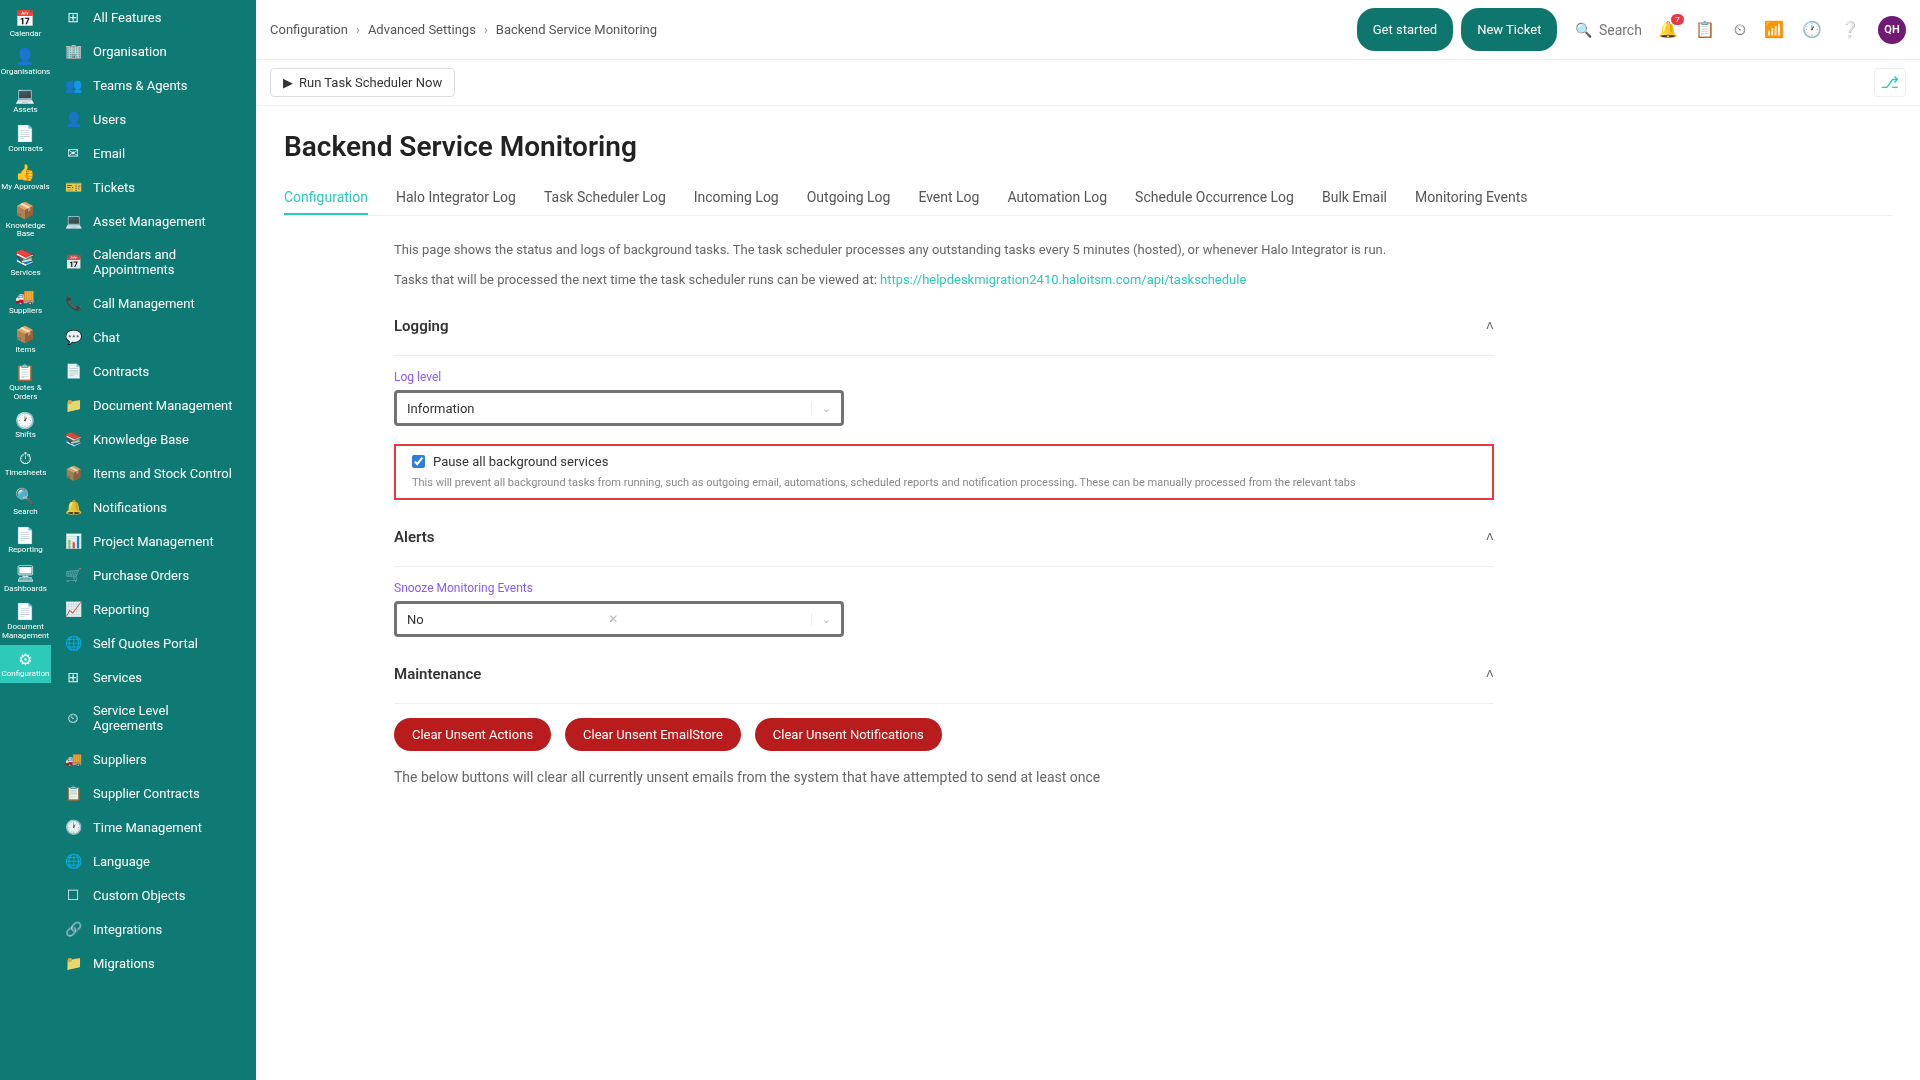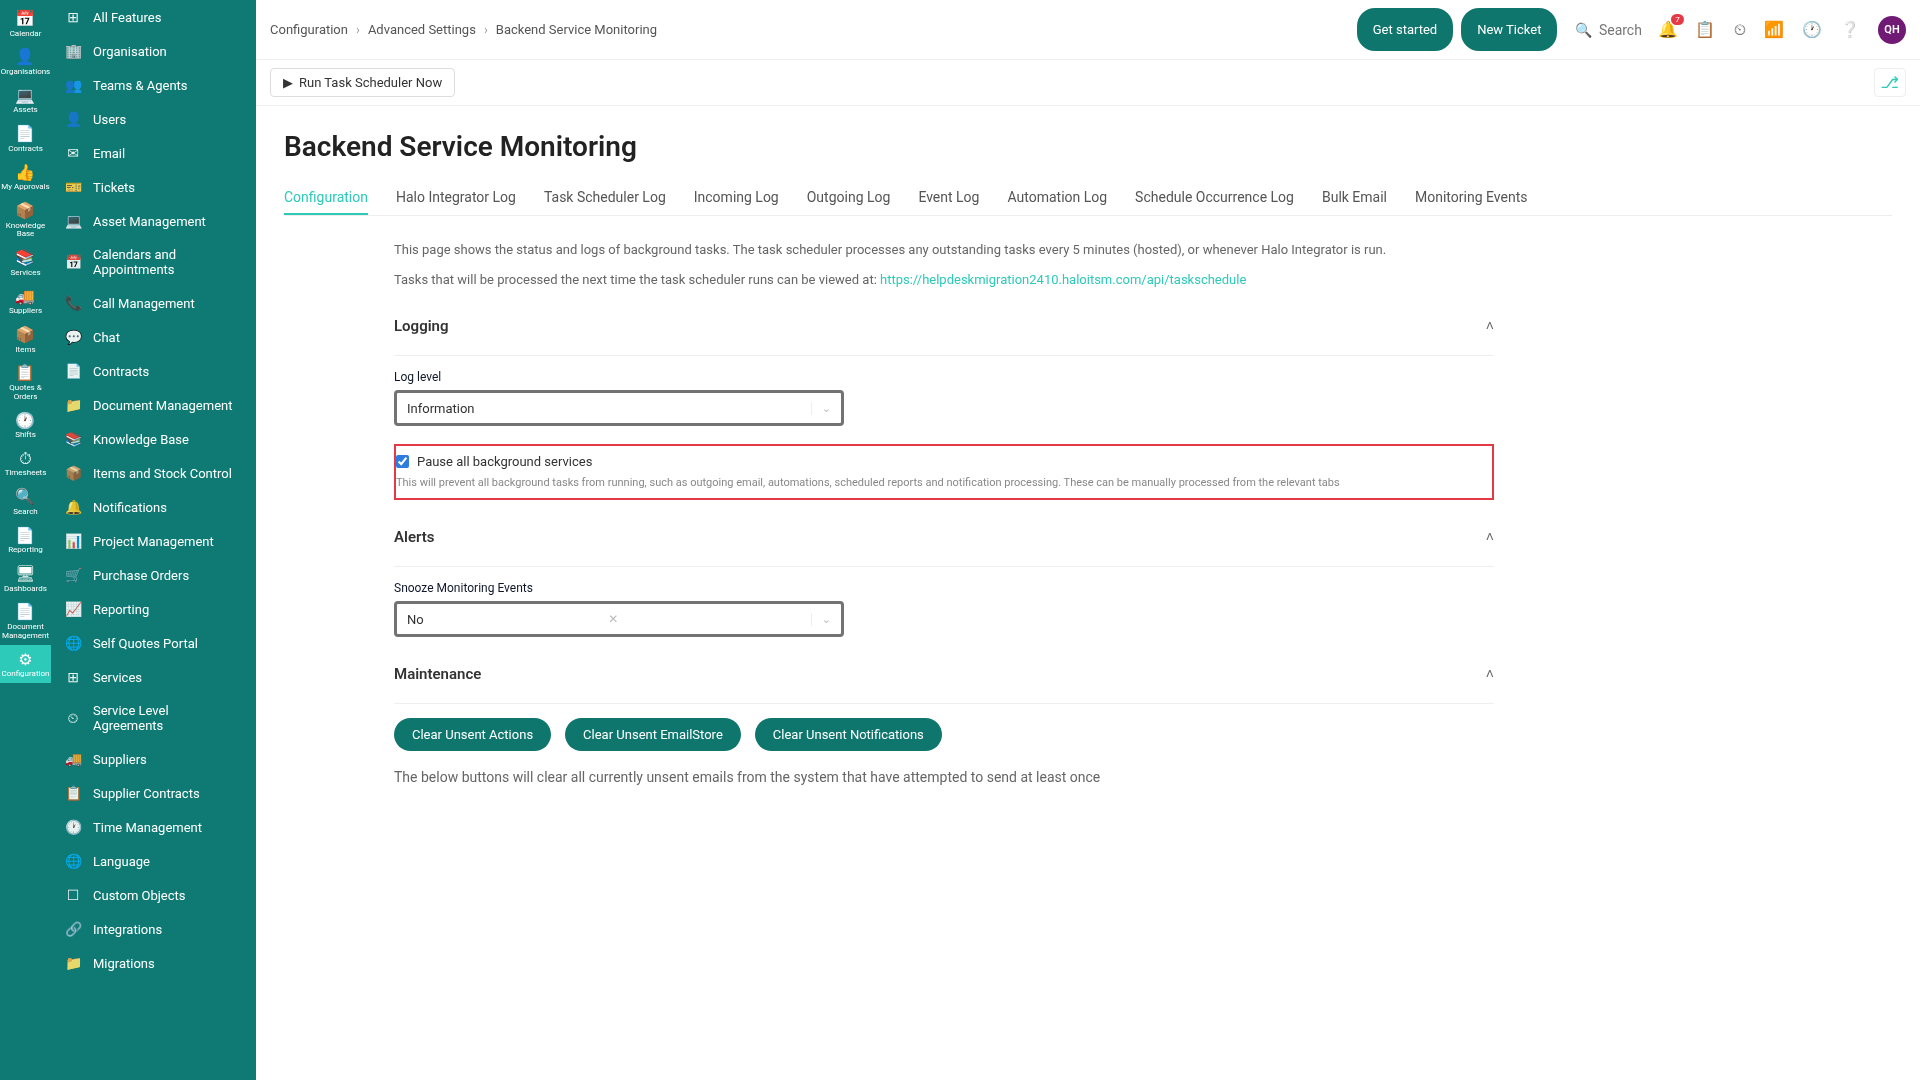--- a/index.html
+++ b/index.html
@@ -43,32 +43,32 @@
 
 .body { max-width: 1100px; margin-left: 110px; }
 .desc { font-size: 13px; color: #666; margin-bottom: 10px; line-height: 1.5; }
 .desc a { color: #2dc9b9; text-decoration: none; }
 
 .section { margin-top: 28px; }
 .section-header { display: flex; align-items: center; justify-content: space-between; border-bottom: 1px solid #eee; padding-bottom: 20px; margin-bottom: 14px; }
 .section-header h3 { font-size: 15px; font-weight: 600; color: #333; }
 .chev { font-size: 14px; color: #666; cursor: pointer; }
 
-.field-label { font-size: 12px; color: #0f172a; margin-bottom: 6px; }
+.field-label { font-size: 12px; color: #8b5cf6; margin-bottom: 6px; }
 .select { width: 450px; border: 3px solid #737373; border-radius: 4px; display: flex; align-items: center; height: 36px; padding: 4px 10px; font-size: 13px; color: #333; background: #fff; position: relative; }
 .select .arrow { margin-left: auto; color: #bbb; border-left: 1px solid #eee; padding-left: 10px; font-size: 11px; }
 .select .clear { margin-left: auto; color: #bbb; font-size: 12px; padding-right: 8px; }
 
-.highlight-box { border: 2px solid #e63946; padding: 8px 0; margin-top: 18px; }
+.highlight-box { border: 2px solid #e63946; padding: 8px 16px; margin-top: 18px; }
 .checkbox-row { display: flex; align-items: center; gap: 8px; font-size: 13px; color: #333; }
 .checkbox-row input { accent-color: #2d7de0; }
 .help { font-size: 11px; color: #888; margin-top: 6px; line-height: 1.4; }
 
 .btn-row { display: flex; gap: 14px; flex-wrap: wrap; }
-.action-btn { background: #0f766e; color: #fff; border: none; border-radius: 18px; padding: 9px 18px; font-size: 13px; cursor: pointer; }
+.action-btn { background: #b91c1c; color: #fff; border: none; border-radius: 18px; padding: 9px 18px; font-size: 13px; cursor: pointer; }
 .note { font-size: 14px; color: #666; margin: 18px 0; }
 </style>
 </head>
 <body>
 
 <div class="app">
 
   <div class="icon-sidebar" id="icon-sidebar">
       <div class="item">
         <div class="ic">📅</div>

